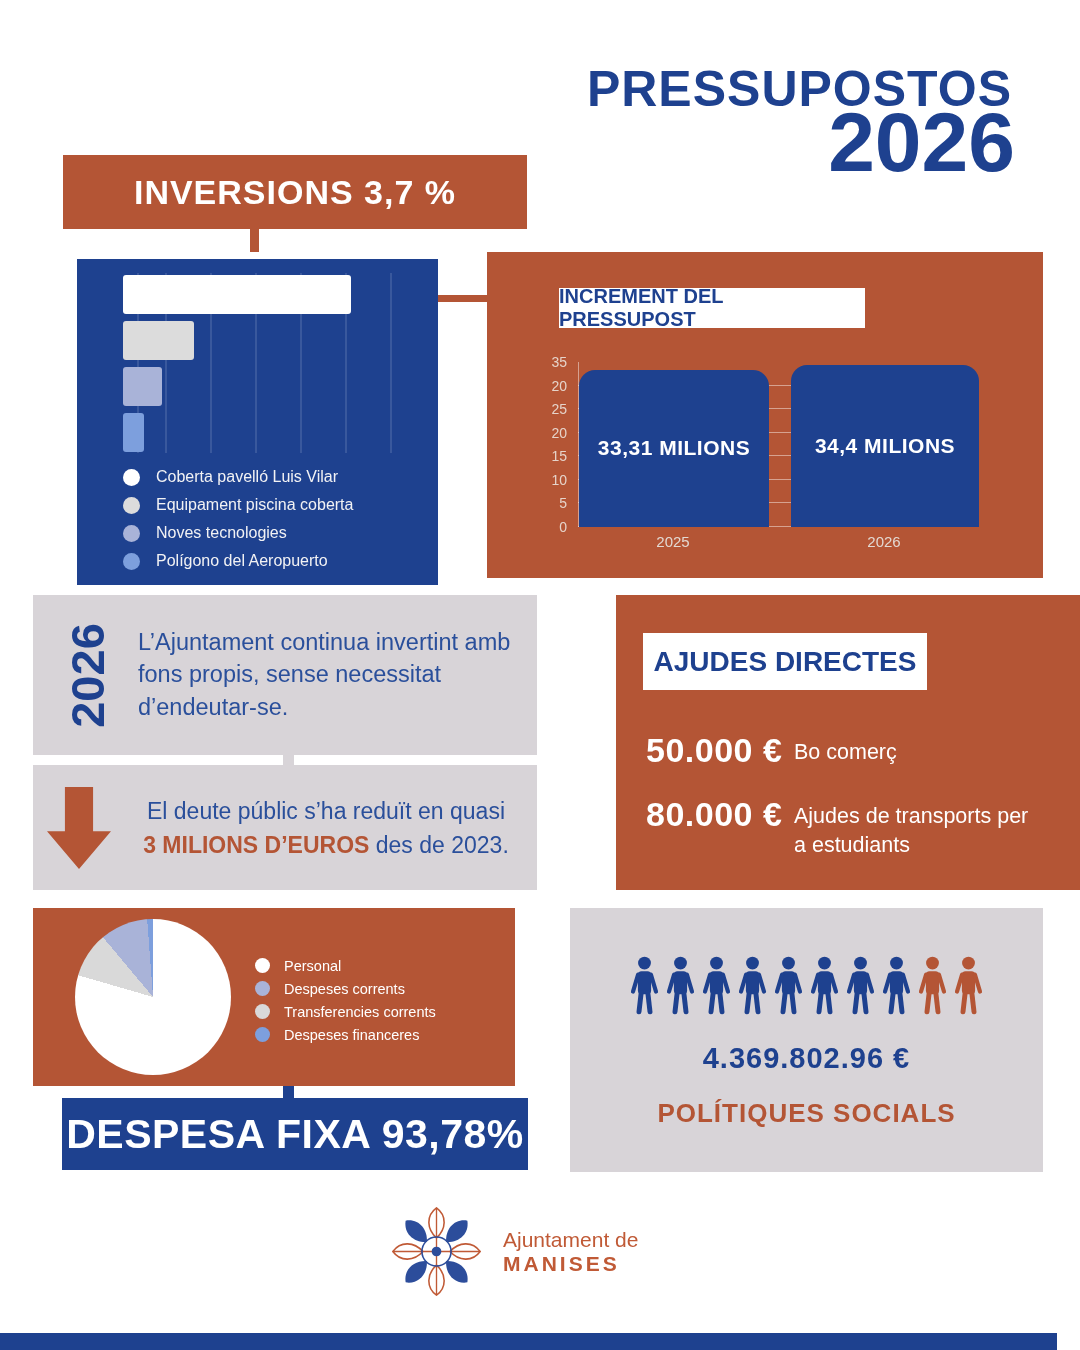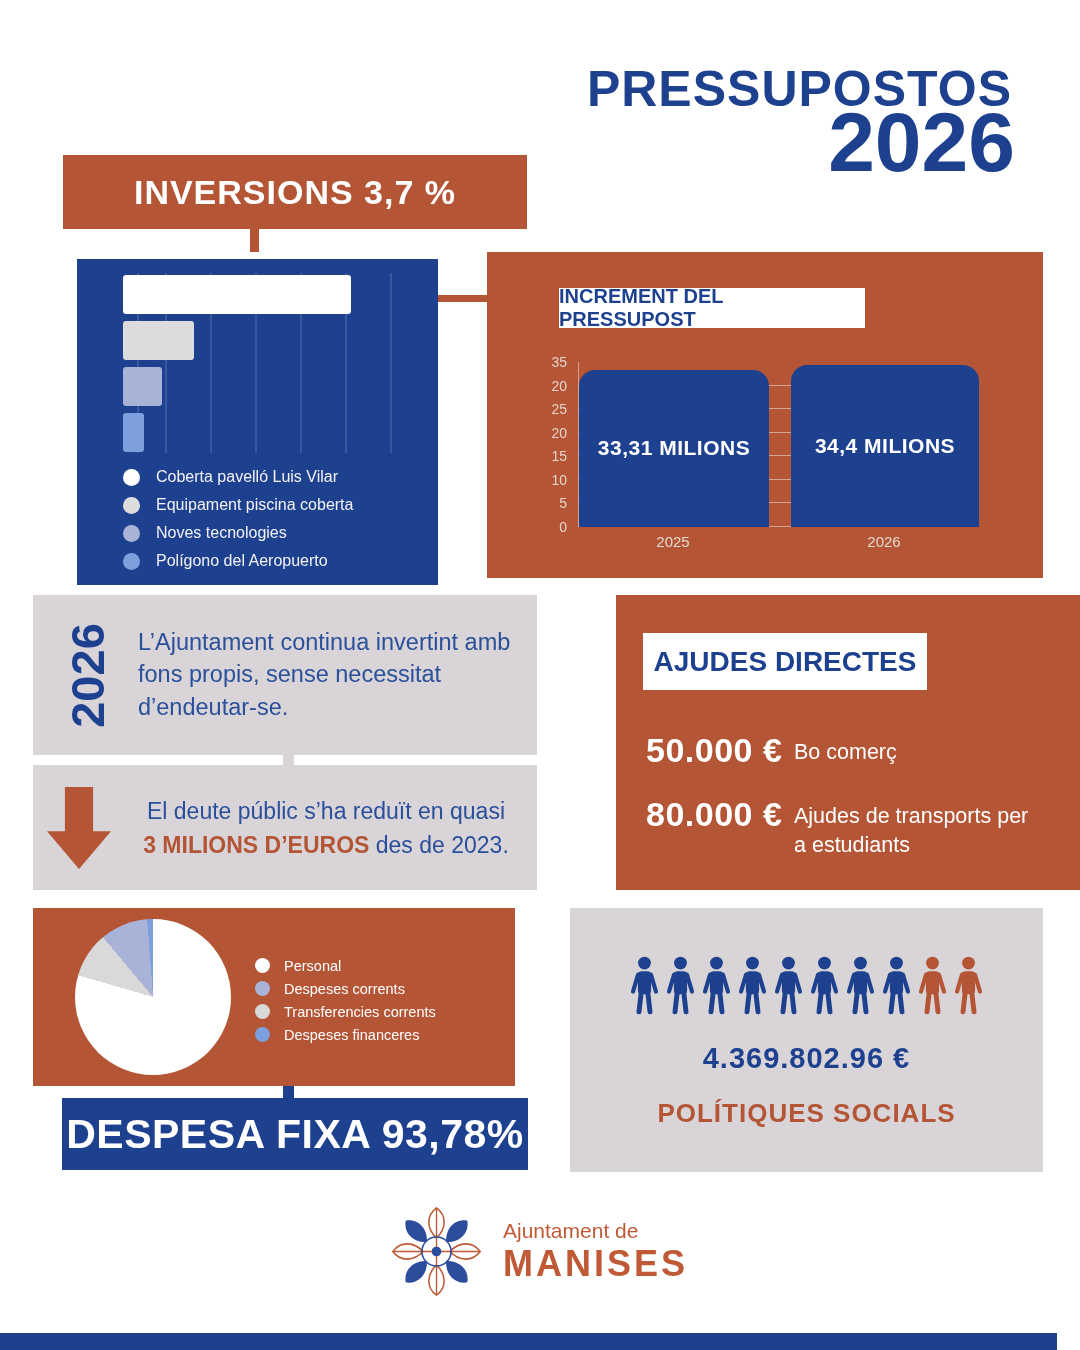--- a/index.html
+++ b/index.html
@@ -74,21 +74,21 @@
   
   .socials-box{position:absolute;left:570px;top:908px;width:473px;height:264px;background:#d8d4d8;}
   .people-row{position:absolute;left:0;right:0;top:48px;display:flex;justify-content:center;gap:3px;}
   .person{display:inline-block;line-height:0;}
   .soc-amount{position:absolute;left:0;width:100%;top:134px;text-align:center;color:#1e418f;font-size:29px;font-weight:800;letter-spacing:1px;}
   .soc-label{position:absolute;left:0;width:100%;top:190px;text-align:center;color:#b45535;font-size:26px;font-weight:800;letter-spacing:1px;}
 
   
   .footer{position:absolute;left:388px;top:1203px;display:flex;align-items:center;gap:18px;}
   .footer-text .org{color:#c05a36;font-size:21px;}
-  .footer-text .city{color:#c05a36;font-size:36px;font-weight:700;letter-spacing:3px;}
+  .footer-text .city{color:#c05a36;font-size:21px;font-weight:700;letter-spacing:3px;}
   .bottom-strip{position:absolute;left:0;top:1333px;width:1057px;height:17px;background:#1e418f;}
 </style>
 </head>
 <body>
 
 <div class="page">
 
   <div class="title1">PRESSUPOSTOS</div>
   <div class="title2">2026</div>
 

